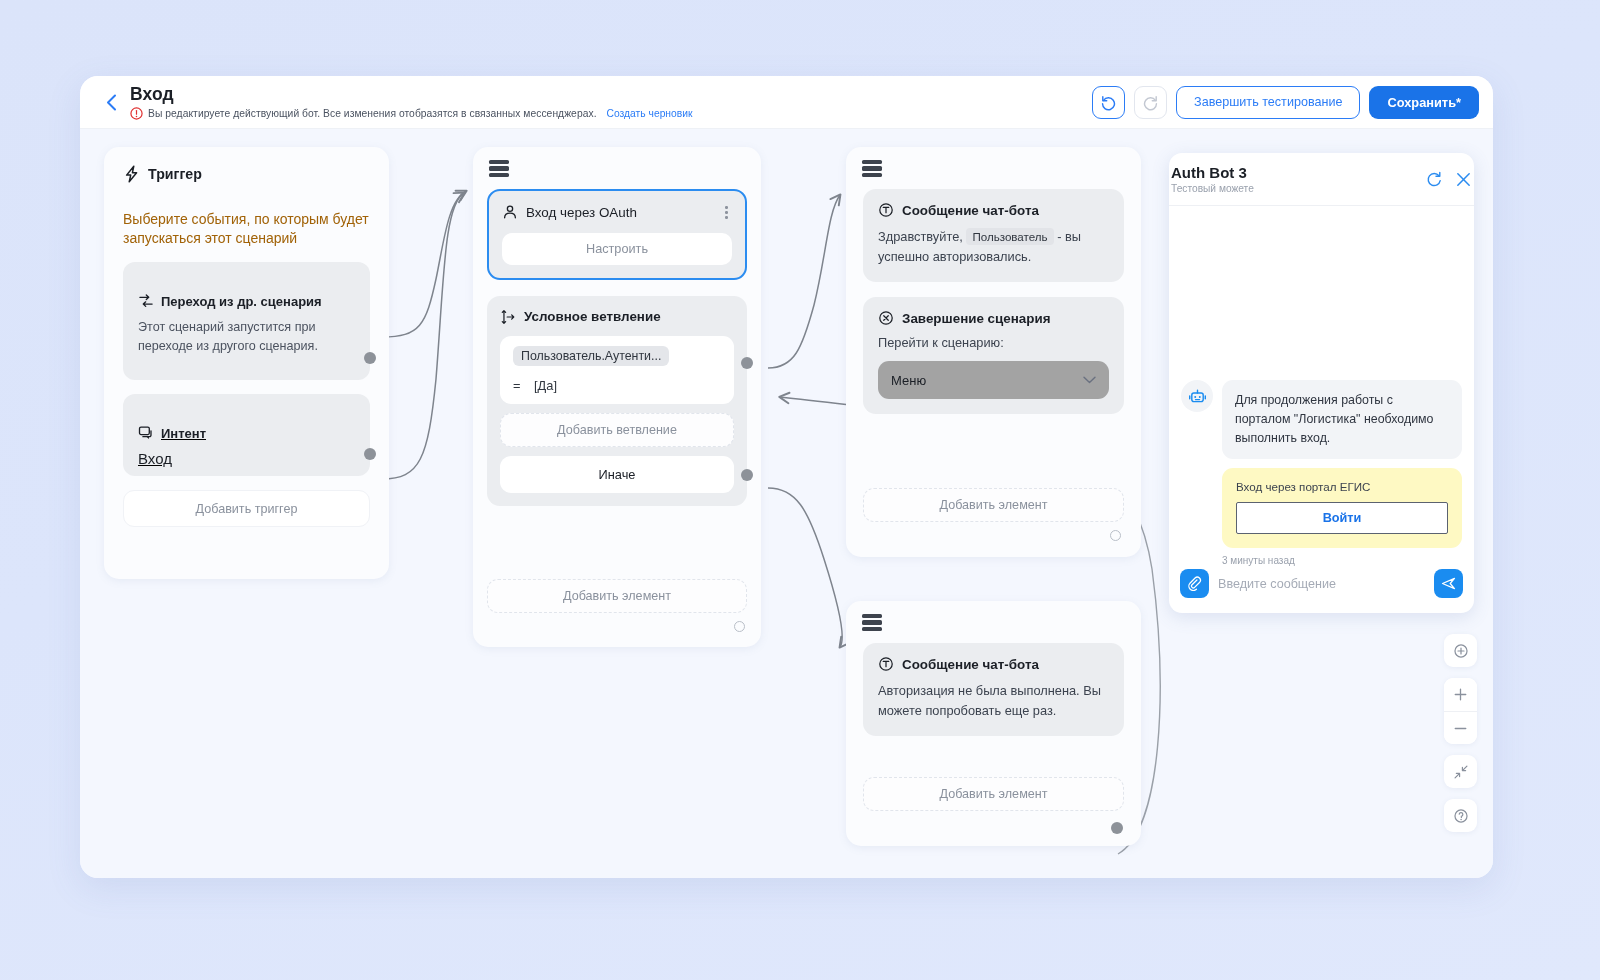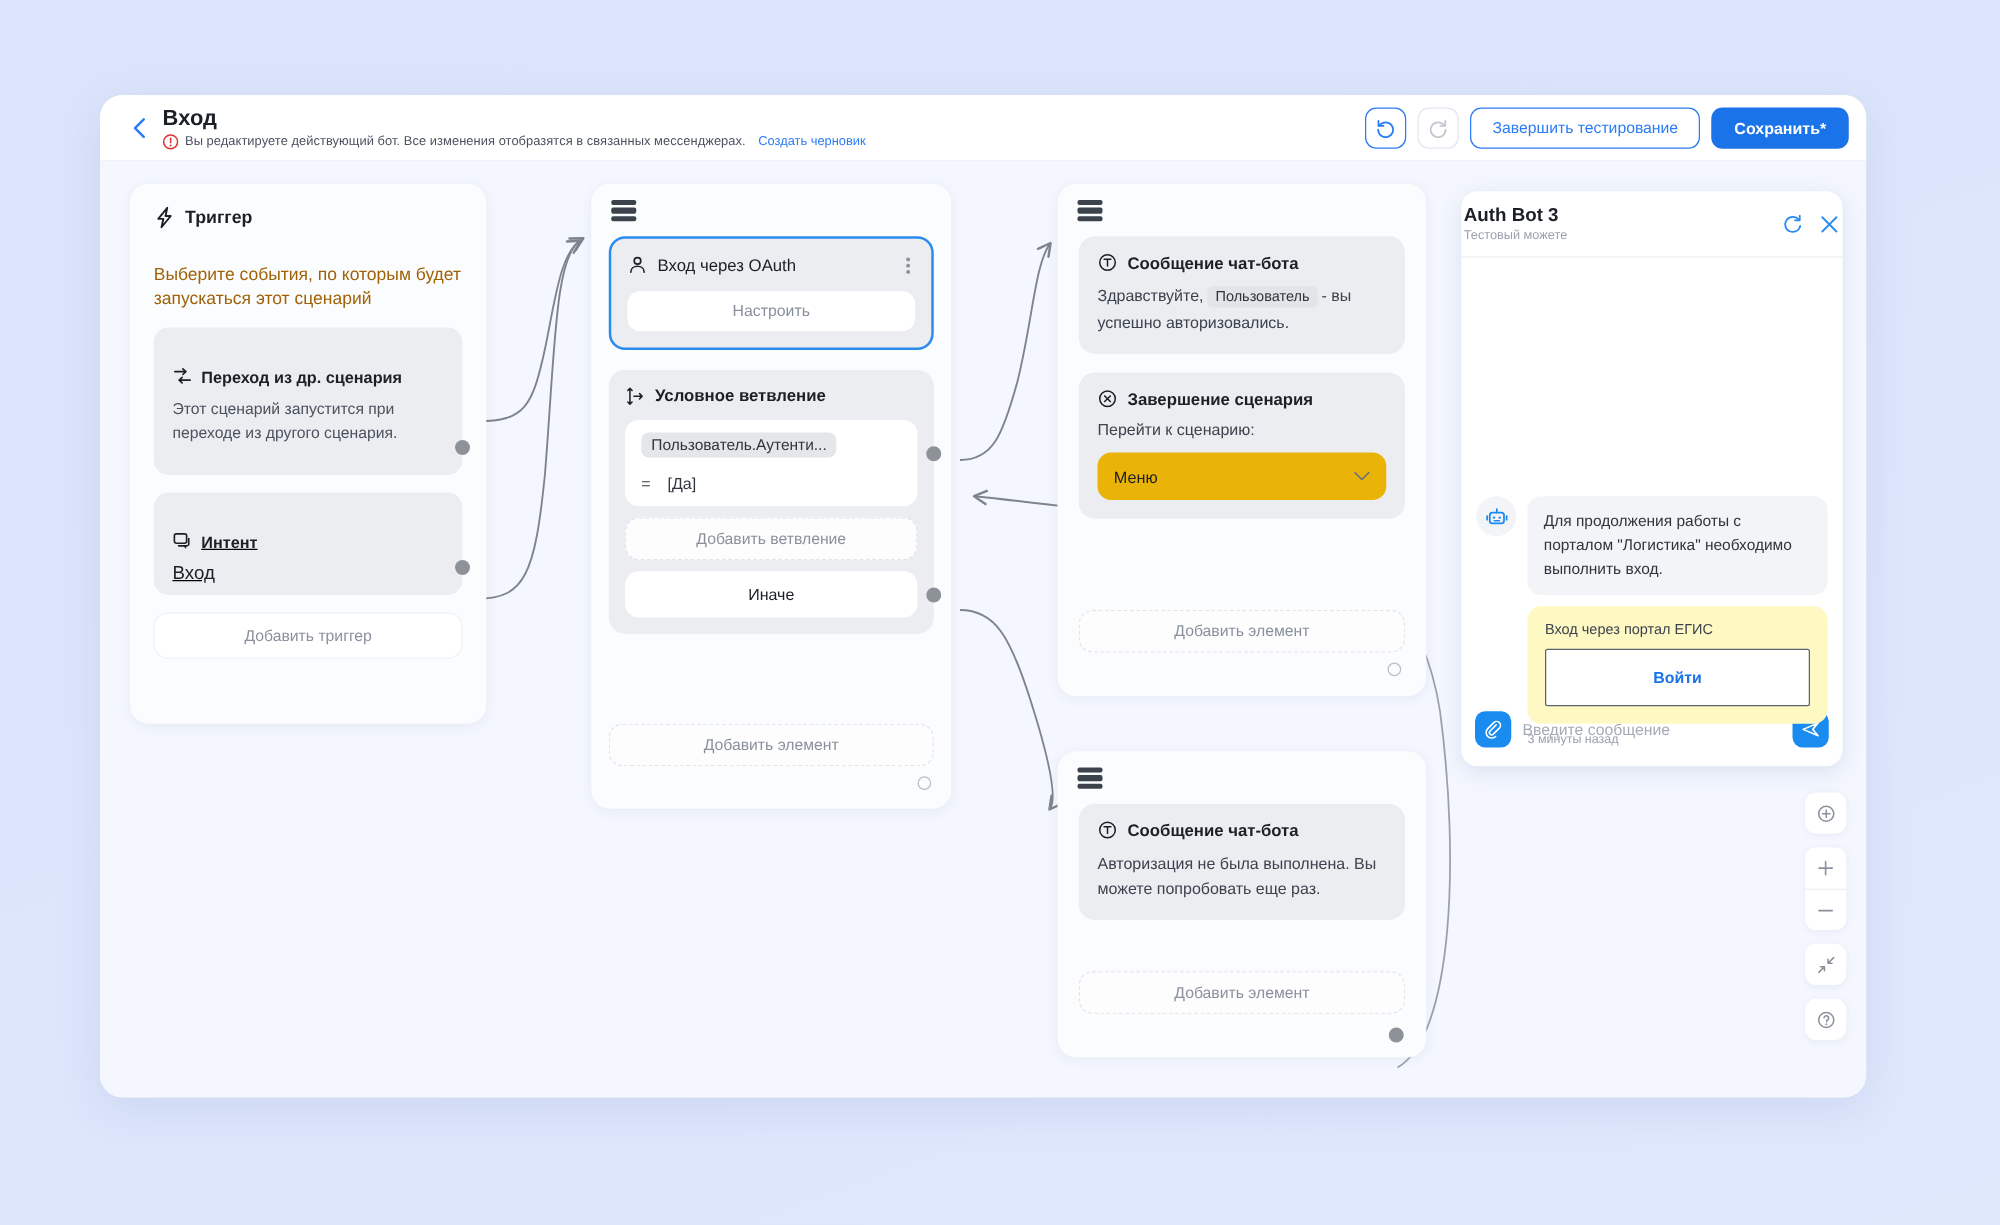--- a/index.html
+++ b/index.html
@@ -159,21 +159,21 @@
   #node-success { left: 766px; top: 18px; width: 295px; height: 410px; }
   #node-fail    { left: 766px; top: 472px; width: 295px; height: 245px; }
   .msg-card { margin: 12px 17px 0; background: #ebedf0; border-radius: 13px; padding: 13px 15px 15px; }
   .msg-head { display: flex; align-items: center; gap: 8px; }
   .msg-title { font-size: 13.4px; font-weight: 700; color: #1b1f26; }
   .msg-body { margin-top: 9px; font-size: 12.8px; line-height: 20px; color: #3c434f; }
   .msg-var { background: #e2e4e8; border-radius: 4px; padding: 2px 6px; font-size: 11.6px; color: #30363f; }
   .end-card { margin: 15px 17px 0; background: #ebedf0; border-radius: 13px; padding: 13px 15px 15px; }
   .end-label { margin-top: 9px; font-size: 12.8px; color: #3c434f; }
   .select {
-    position: relative; margin-top: 11px; background: #eab308; border-radius: 11px; height: 38px;
+    position: relative; margin-top: 11px; background: #a3a3a3; border-radius: 11px; height: 38px;
     display: flex; align-items: center; padding: 0 13px;
     font-size: 13px; color: #1b1f26; cursor: pointer;
   }
   .select .chev { position: absolute; right: 13px; top: 50%; transform: translateY(-50%); }
   
   .chat {
     position: absolute; left: 1089px; top: 24px;
     width: 305px; height: 460px;
     background: #fff; border-radius: 13px;
     box-shadow: 0 4px 18px rgba(90,115,170,.16);
@@ -181,34 +181,34 @@
   }
   .chat-hdr {
     height: 53px; border-bottom: 1px solid #eef0f4;
     display: flex; align-items: center; padding: 0 2px;
   }
   .chat-name { font-size: 15px; font-weight: 700; color: #1b1f26; line-height: 17px; }
   .chat-sub { font-size: 10.2px; color: #9aa1ad; margin-top: 2px; }
   .chat-hdr-actions { margin-left: auto; display: flex; align-items: center; gap: 12px; }
   .chat-ico { cursor: pointer; display: flex; }
   .chat-body { flex: 1; position: relative; padding: 0 12px; }
-  .chat-row { position: absolute; left: 12px; right: 12px; top: 191px; display: flex; gap: 9px; }
+  .chat-row { position: absolute; left: 12px; right: 12px; top: 174px; display: flex; gap: 9px; }
   .avatar {
     width: 32px; height: 32px; border-radius: 50%; background: #f2f4f7; flex: none;
     display: flex; align-items: center; justify-content: center;
   }
   .bubbles { flex: 1; }
   .bubble {
     background: #f2f4f7; border-radius: 11px; padding: 11px 13px;
     font-size: 12.4px; line-height: 19px; color: #2f3540;
   }
   .bubble-card { background: #fef9c3; border-radius: 11px; padding: 12px 14px 14px; margin-top: 9px; }
   .bubble-card-label { font-size: 11.6px; color: #3c434f; }
   .login-btn {
-    margin-top: 9px; width: 100%; height: 46px; background: #fff;
+    margin-top: 9px; width: 100%; height: 32px; background: #fff;
     border: 1.5px solid #5b6270; border-radius: 2px;
     display: flex; align-items: center; justify-content: center;
     font-size: 12.7px; font-weight: 700; color: #1a73e8; font-family: inherit; cursor: pointer;
   }
   .chat-time { margin-top: 7px; font-size: 10px; color: #9aa1ad; }
   .chat-input-bar {
     height: 50px; display: flex; align-items: center; gap: 9px; padding: 0 11px 9px;
   }
   .attach-btn {
     width: 29px; height: 29px; border-radius: 8px; background: #1a8cf0; flex: none;

